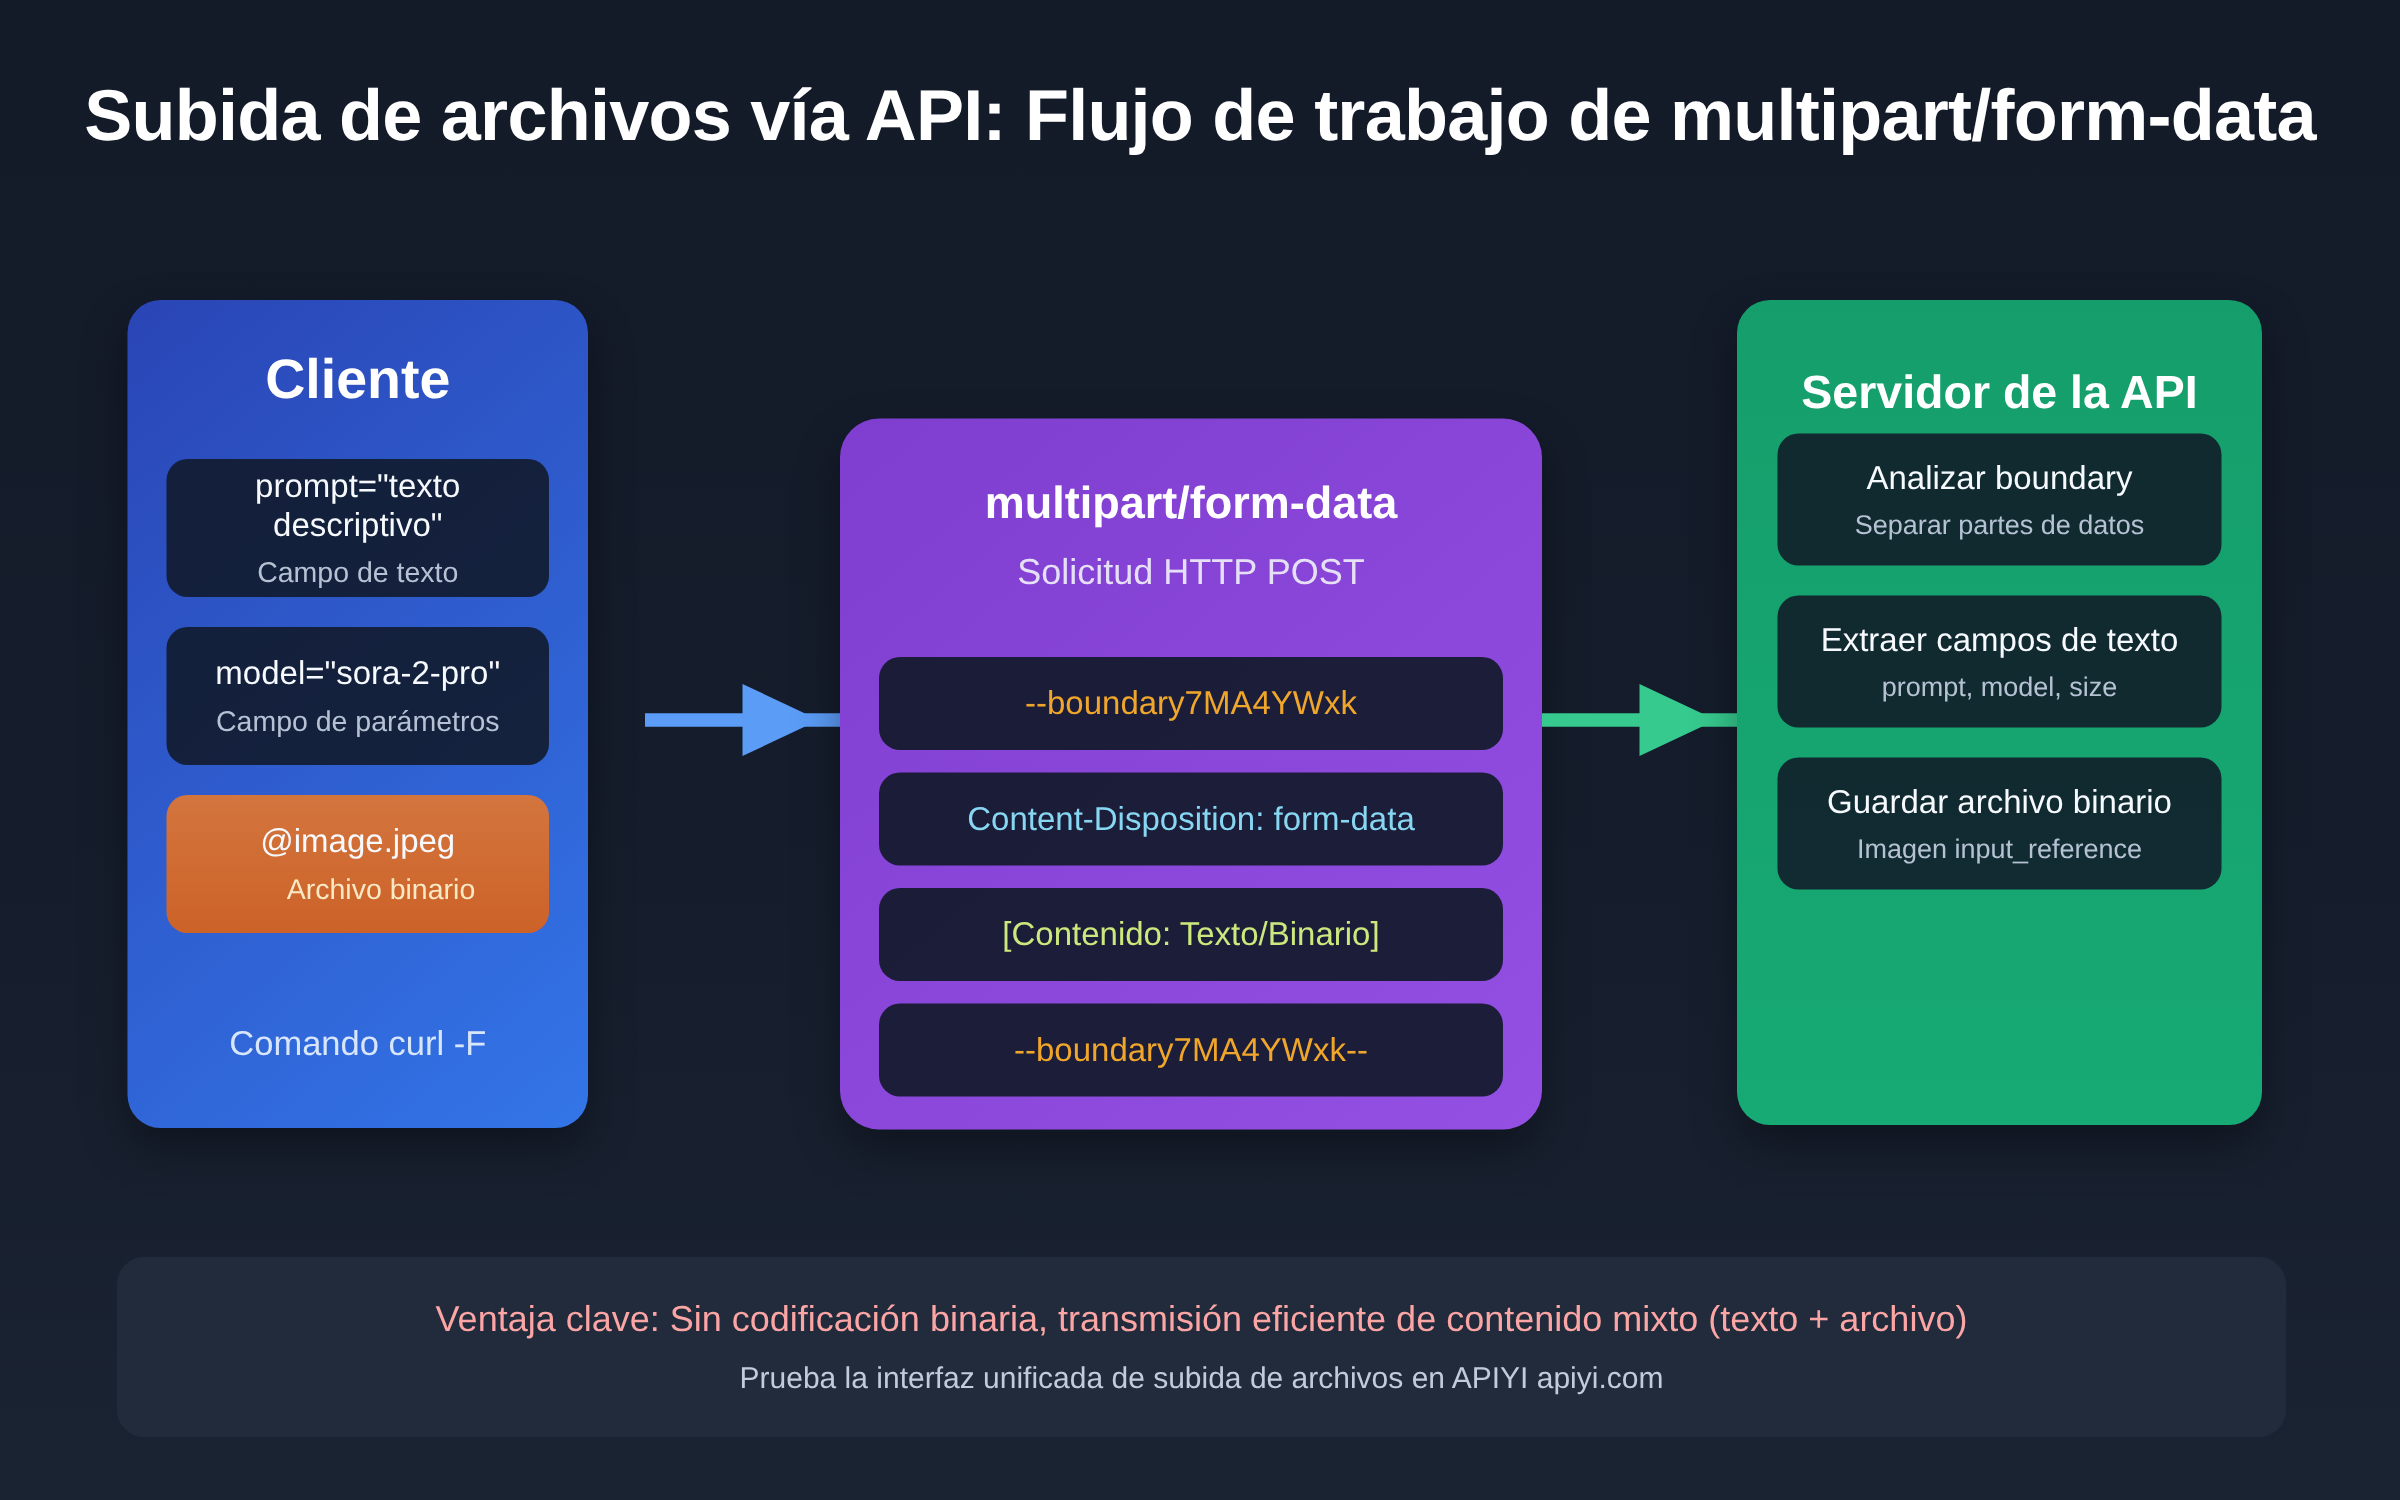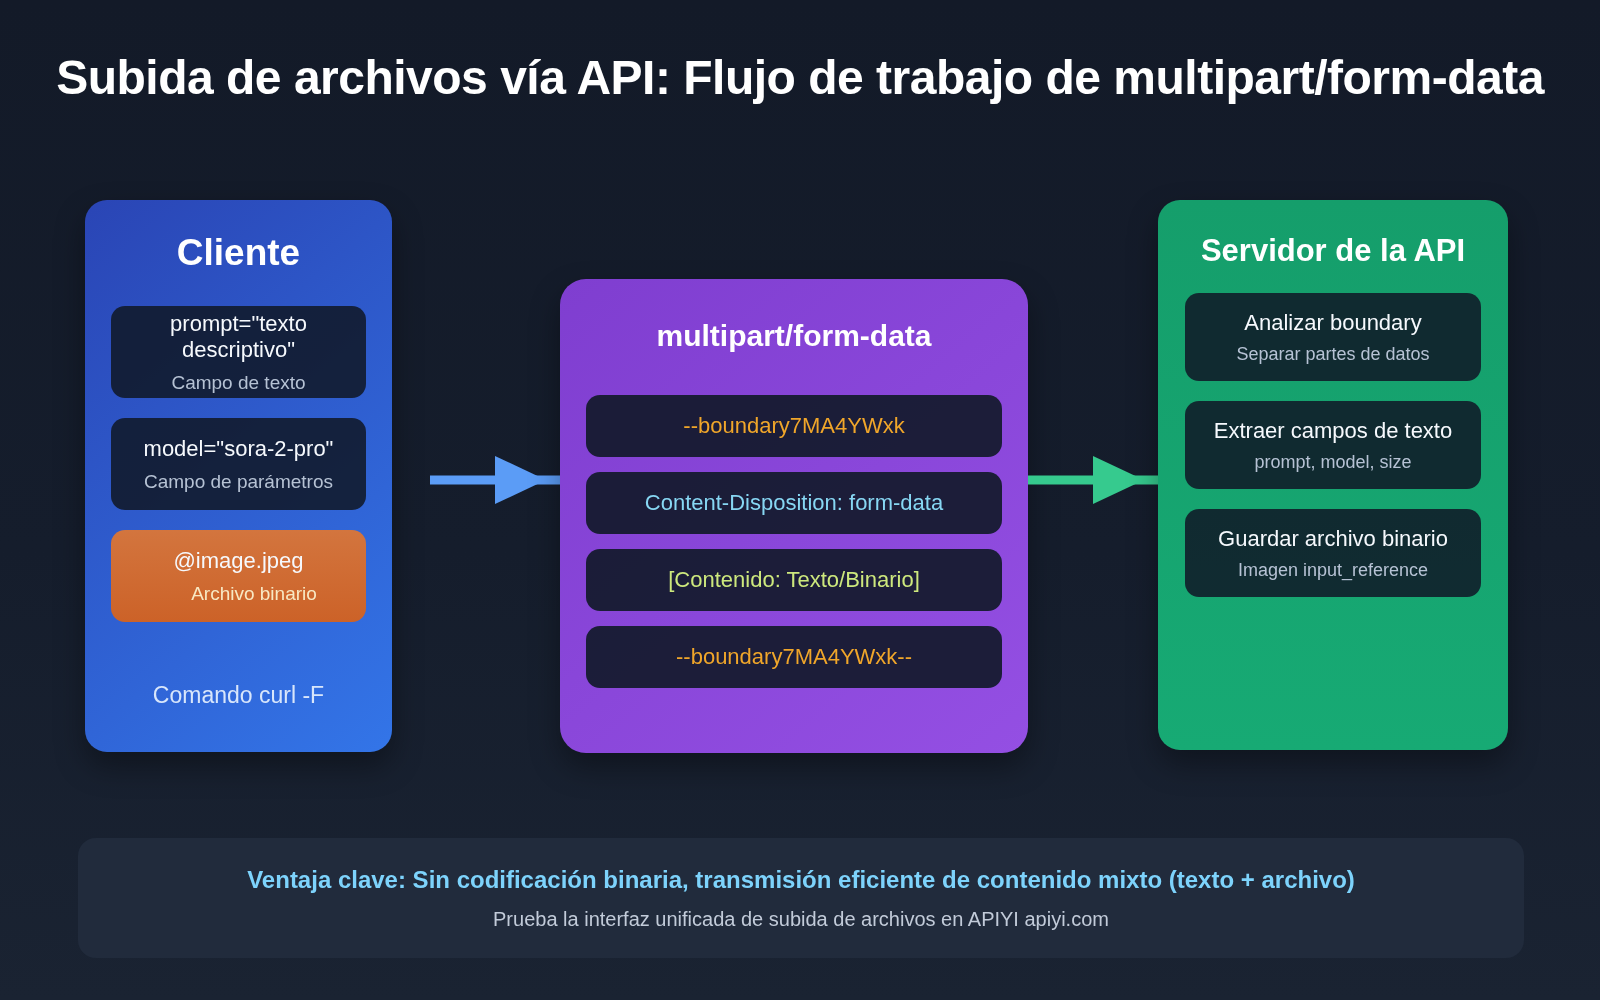--- a/index.html
+++ b/index.html
@@ -30,21 +30,21 @@
     left:560px;top:279px;width:468px;height:474px;border-radius:26px;
     background:linear-gradient(140deg,#7f3ed0 0%,#944fe3 100%);
     padding:0 26px;
   }
   .panel-request h2{margin-top:40px;font-size:30px;}
   .panel-server{
     left:1158px;top:200px;width:350px;height:550px;border-radius:22px;
     background:linear-gradient(180deg,#159e6b 0%,#17aa74 100%);
     padding:0 27px;
   }
-  .panel-server h2{margin-top:33px;font-size:31px;}
+  .panel-server h2{margin-top:44px;font-size:31px;}
 
   .card{
     width:100%;box-sizing:border-box;border-radius:14px;
     background:rgba(16,24,39,0.87);
     display:flex;flex-direction:column;align-items:center;justify-content:center;
     gap:9px;text-align:center;
   }
   .panel-client .card{height:92px;margin-top:20px;}
   .panel-client .card.first{margin-top:32px;}
   .card-main{color:#f6f9fd;font-size:22px;font-weight:500;}
@@ -61,35 +61,35 @@
     width:100%;box-sizing:border-box;height:62px;margin-top:15px;
     border-radius:14px;background:rgba(16,24,39,0.9);
     display:flex;align-items:center;justify-content:center;
     font-size:22px;font-weight:500;text-align:center;
   }
   .line-card.first{margin-top:42px;}
   .line-amber{color:#f0a62a;}
   .line-cyan{color:#87d7f3;}
   .line-lime{color:#cde87d;}
   .panel-server .card{height:88px;margin-top:20px;gap:8px;}
-  .panel-server .card.first{margin-top:24px;}
+  .panel-server .card.first{margin-top:9px;}
   .panel-server .card-sub{font-size:18px;}
   .card-main.teal{color:#7fe9e4;}
 
   .arrow{position:absolute;top:440px;width:130px;height:80px;}
   .arrow-1{left:430px;}
   .arrow-2{left:1028px;}
 
   .note-bar{
     position:absolute;left:78px;top:838px;width:1446px;height:120px;
     border-radius:18px;background:#212b3c;
     display:flex;flex-direction:column;align-items:center;justify-content:center;
     gap:14px;text-align:center;
   }
-  .note-line1{color:#7dd3fc;font-size:24px;font-weight:700;}
+  .note-line1{color:#fca5a5;font-size:24px;font-weight:400;}
   .note-line2{color:#c2cbd9;font-size:20px;}
 </style>
 </head>
 <body>
 
 <h1 class="title">Subida de archivos vía API: Flujo de trabajo de multipart/form-data</h1>
 
 <section class="panel panel-client">
   <h2>Cliente</h2>
   <div class="card first">
@@ -107,20 +107,21 @@
   <div class="panel-note">Comando curl -F</div>
 </section>
 
 <svg class="arrow arrow-1" viewBox="0 0 130 80" xmlns="http://www.w3.org/2000/svg">
   <line x1="0" y1="40" x2="130" y2="40" stroke="#5b9cf6" stroke-width="9"></line>
   <polygon points="65,16 65,64 116,40" fill="#5b9cf6"></polygon>
 </svg>
 
 <section class="panel panel-request">
   <h2>multipart/form-data</h2>
+  <div class="panel-subtitle">Solicitud HTTP POST</div>
   <div class="line-card line-amber first">--boundary7MA4YWxk</div>
   <div class="line-card line-cyan">Content-Disposition: form-data</div>
   <div class="line-card line-lime">[Contenido: Texto/Binario]</div>
   <div class="line-card line-amber">--boundary7MA4YWxk--</div>
 </section>
 
 <svg class="arrow arrow-2" viewBox="0 0 130 80" xmlns="http://www.w3.org/2000/svg">
   <line x1="0" y1="40" x2="130" y2="40" stroke="#36ca8e" stroke-width="9"></line>
   <polygon points="65,16 65,64 116,40" fill="#36ca8e"></polygon>
 </svg>

